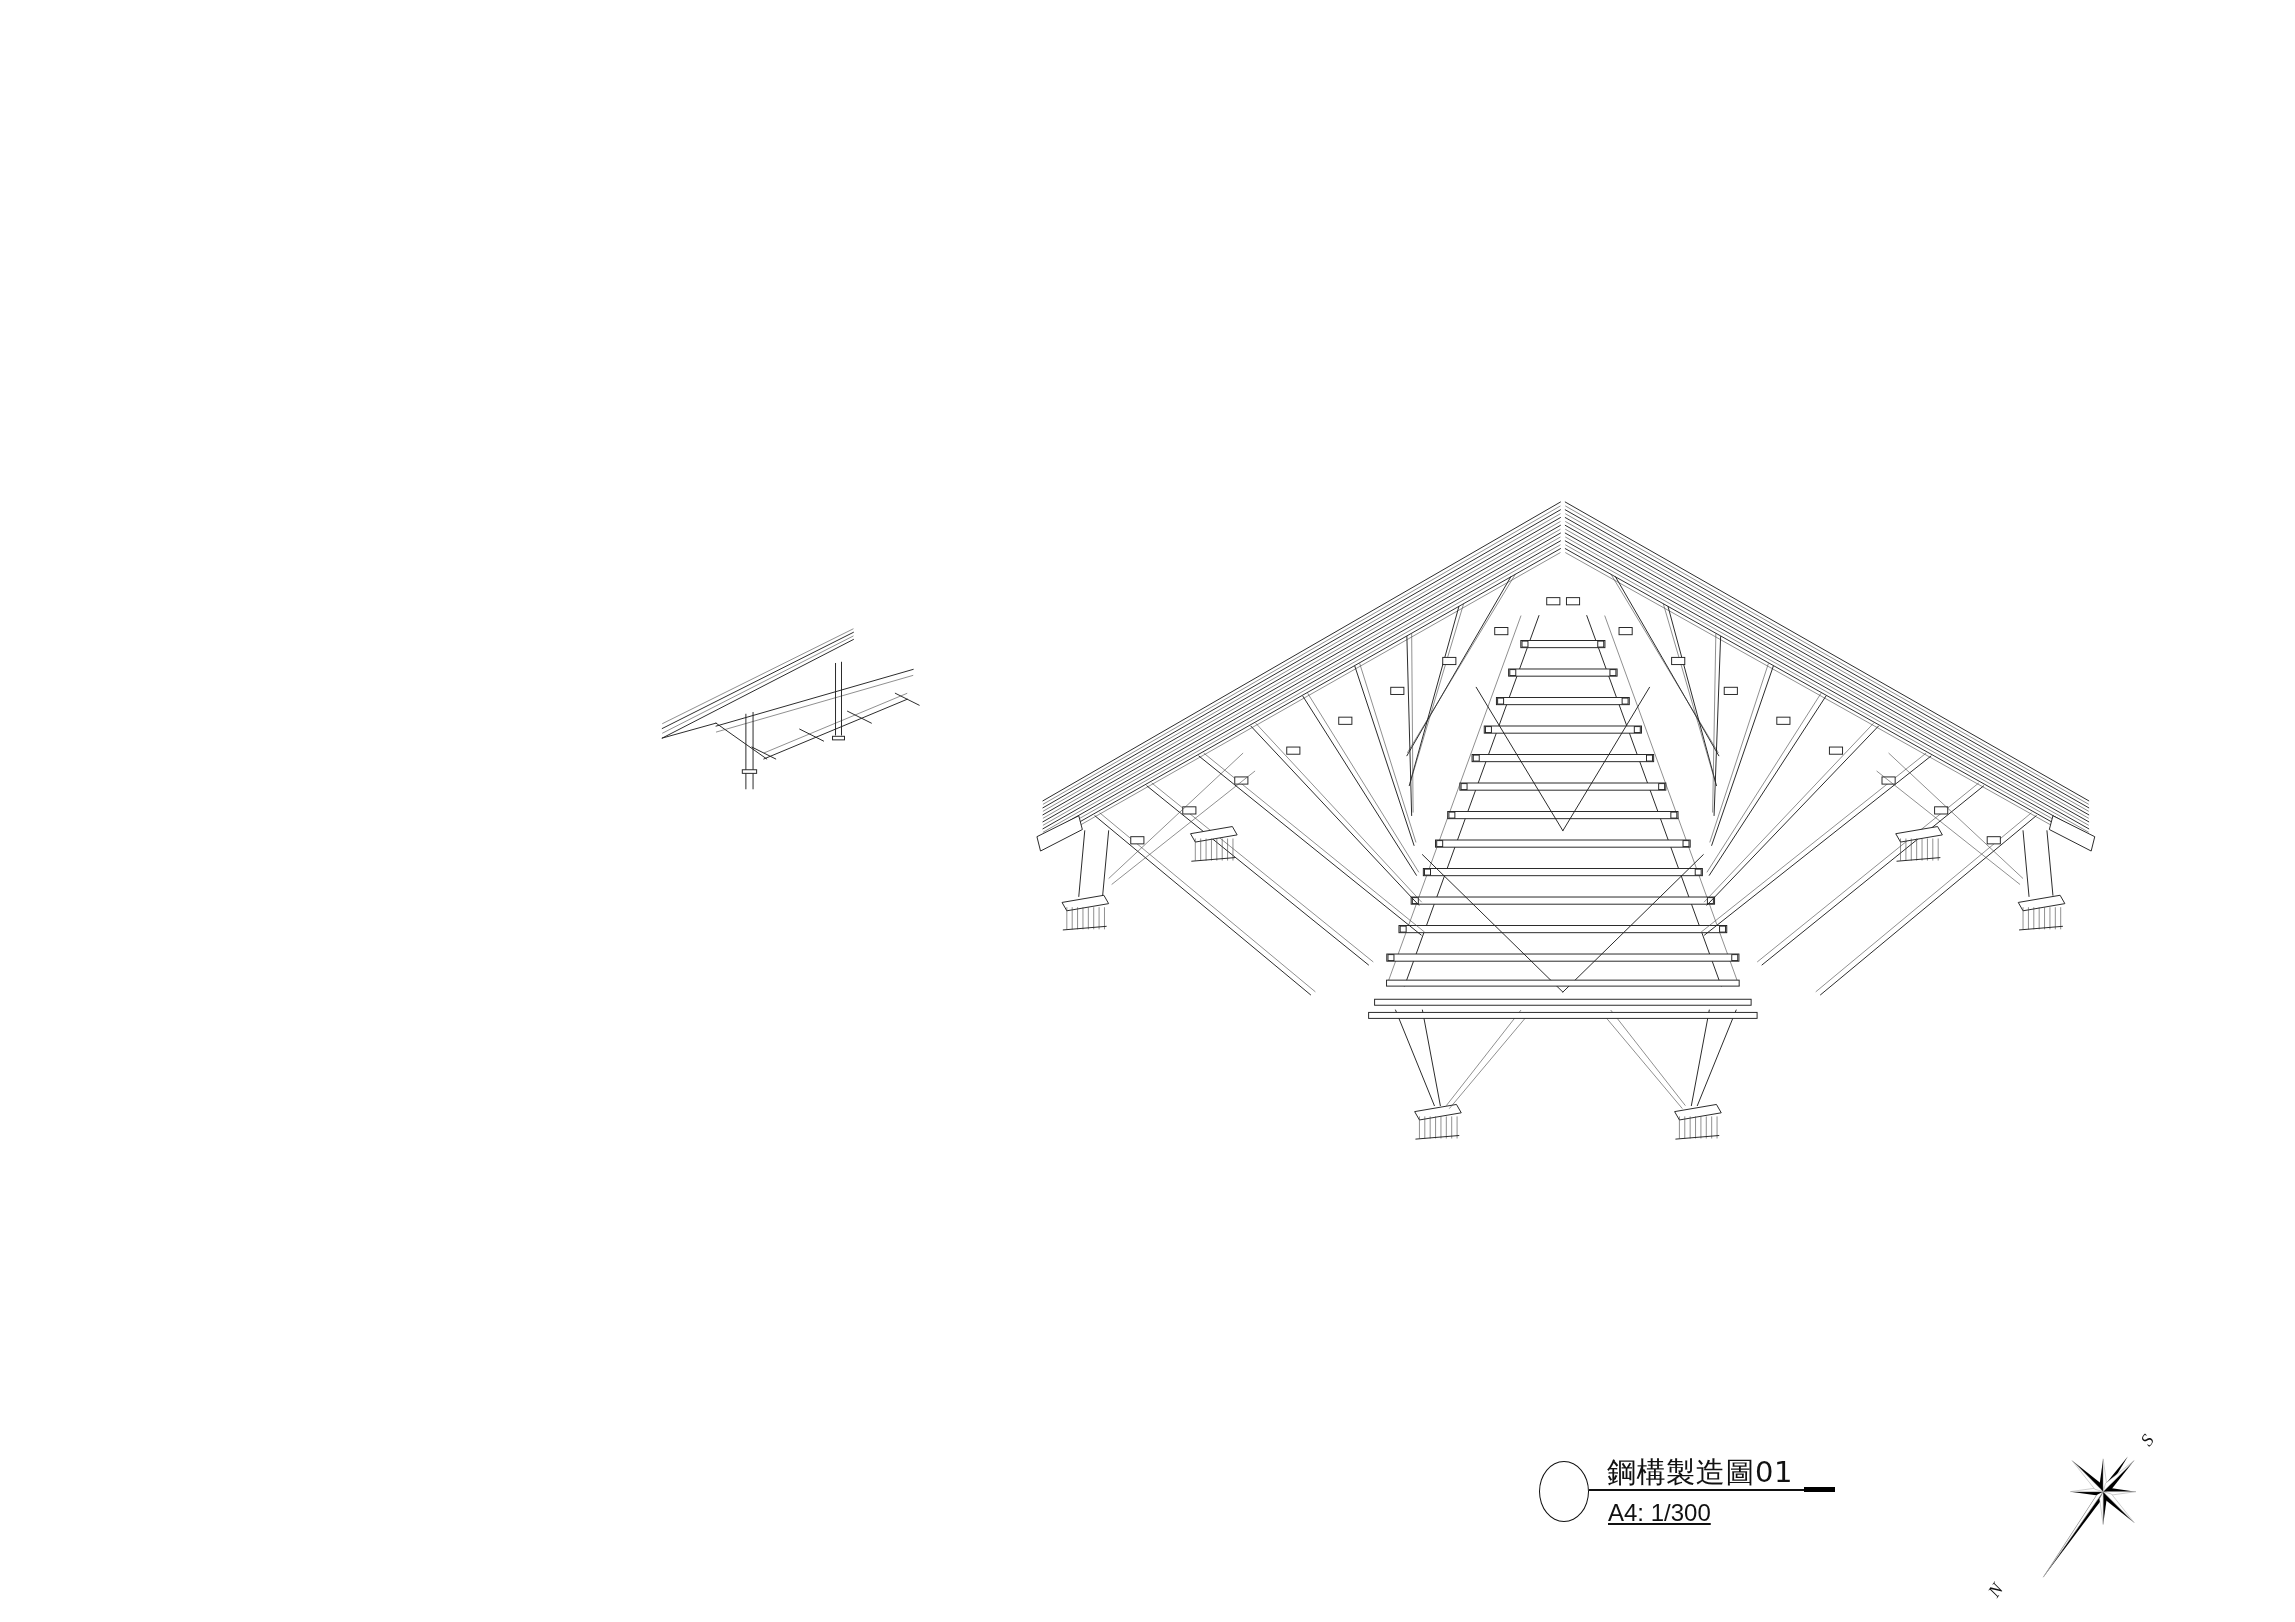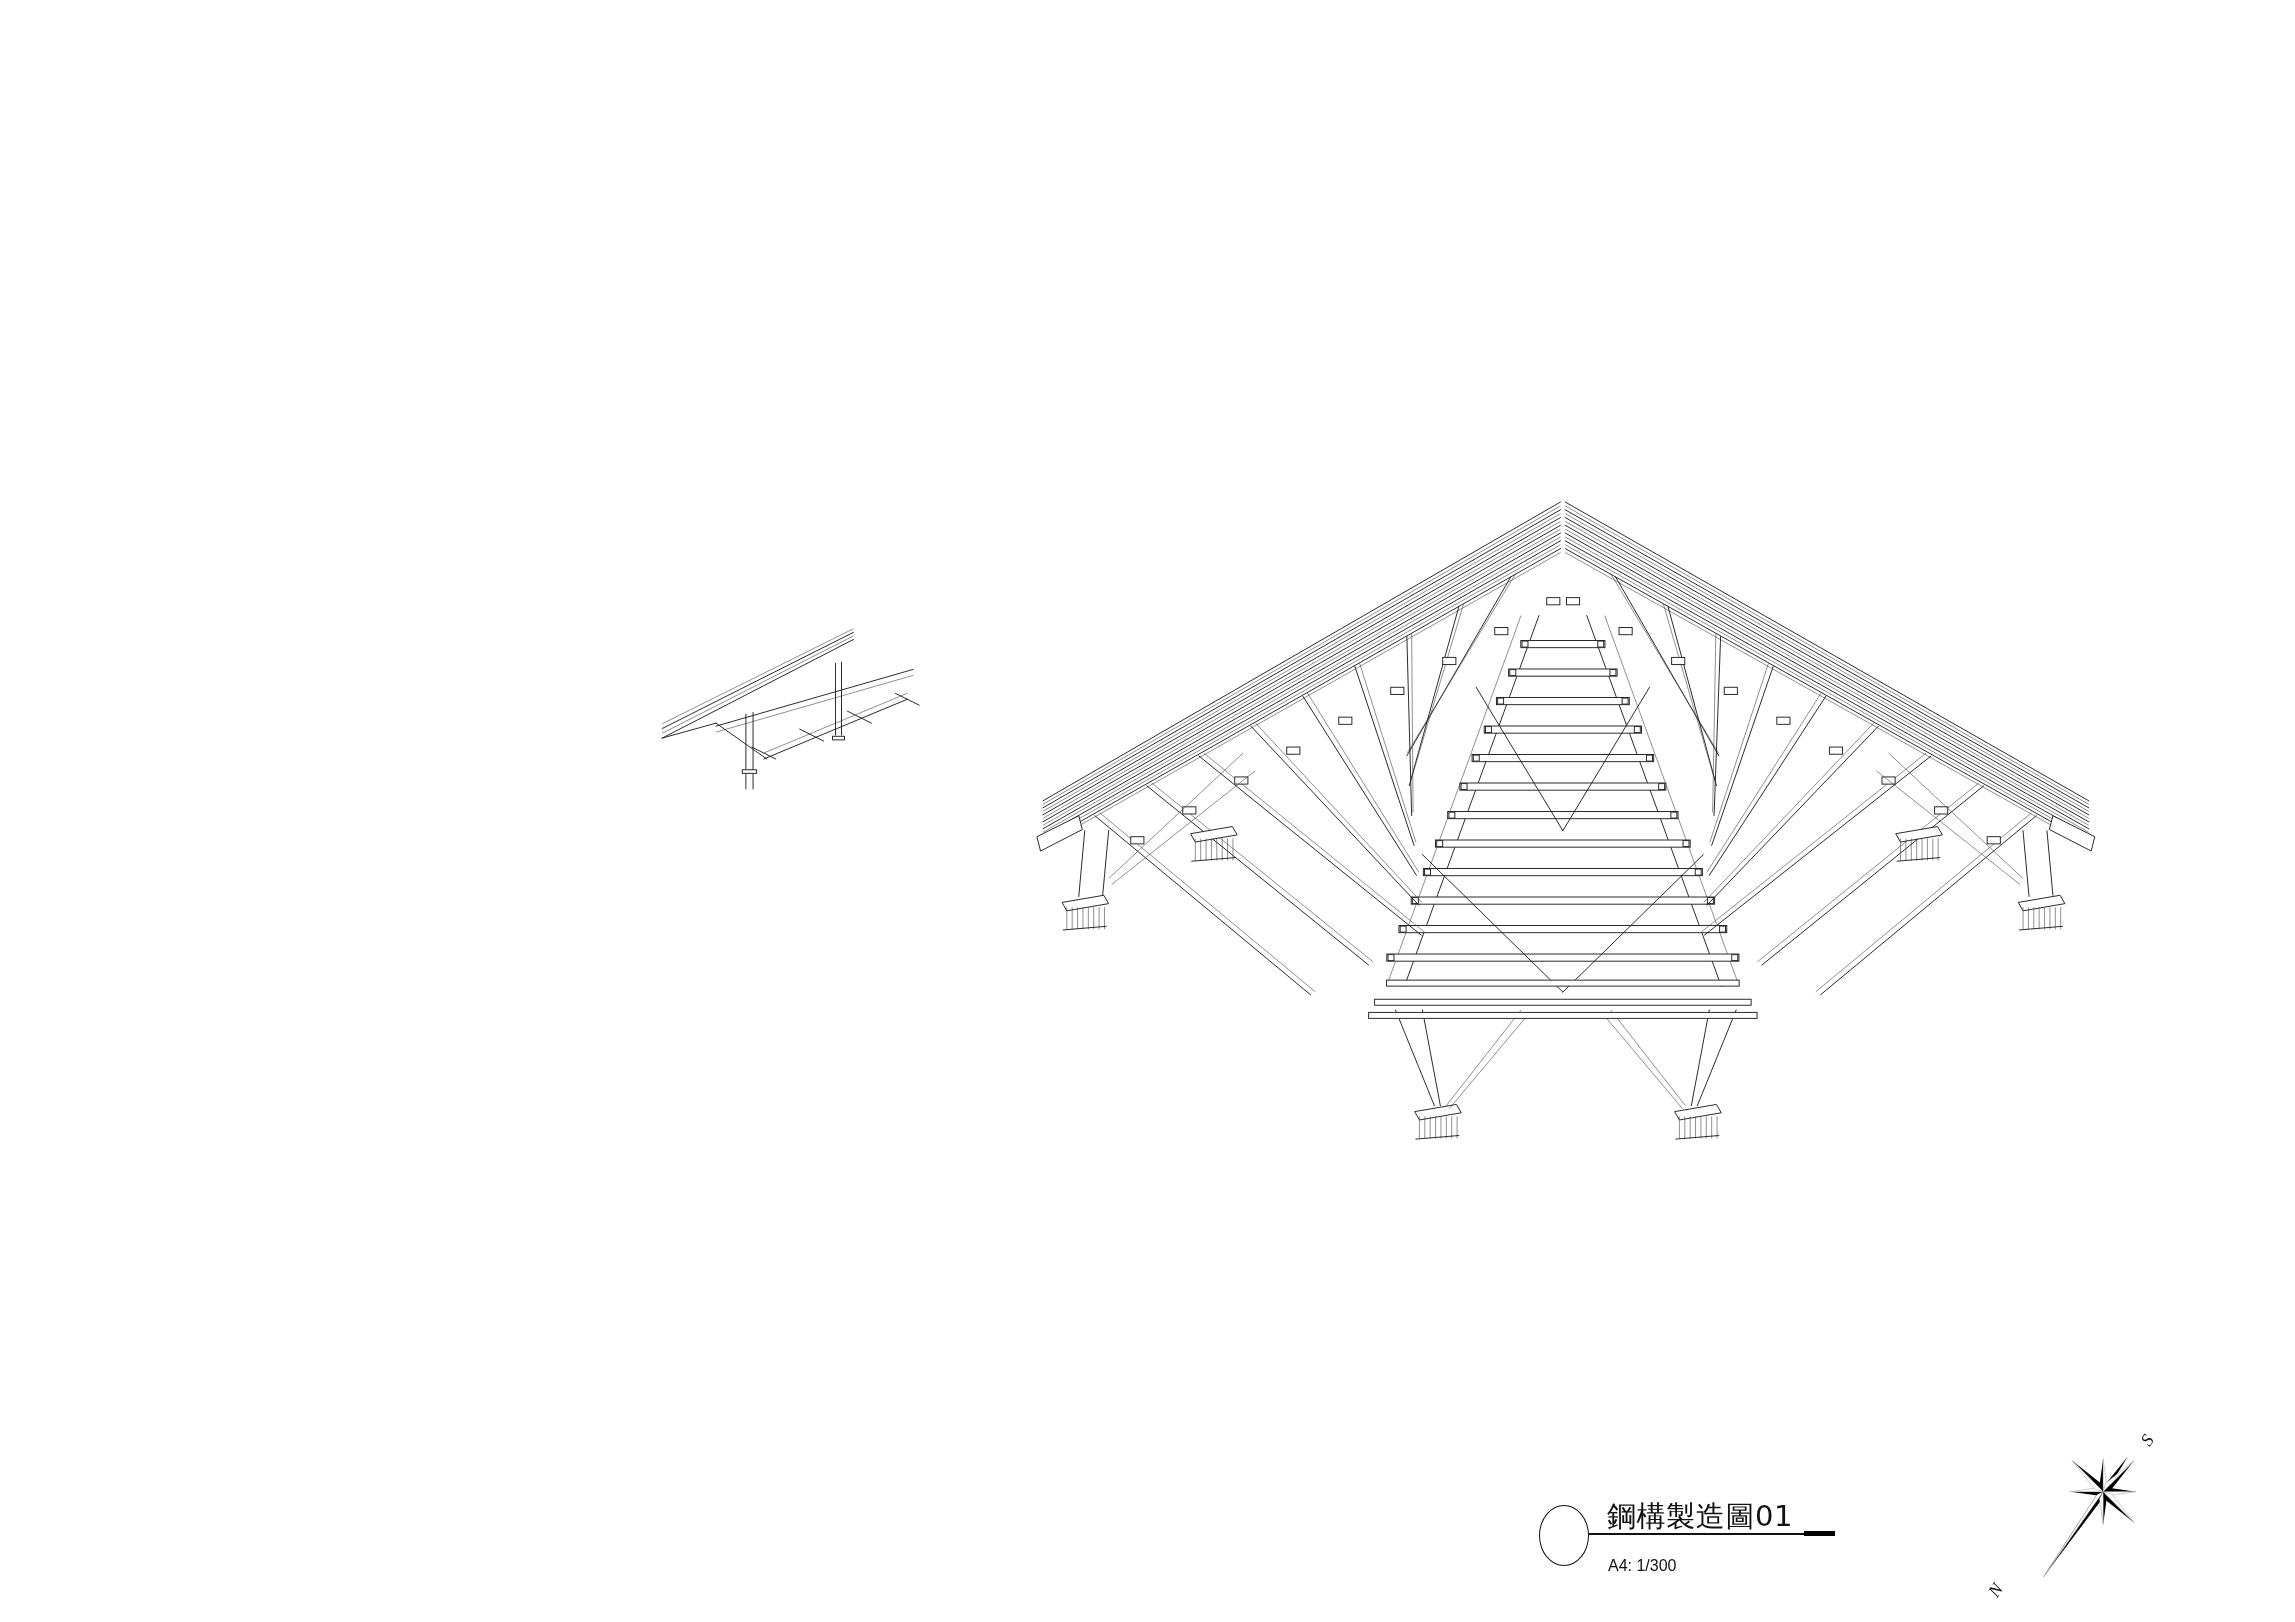--- a/index.html
+++ b/index.html
@@ -3,28 +3,28 @@
 <meta charset="utf-8">
 <style>
   html, body { margin: 0; padding: 0; background: #ffffff; }
   body { width: 2295px; height: 1622px; position: relative; overflow: hidden;
          font-family: "Liberation Sans", "DejaVu Sans", sans-serif; color: #111; }
   #sheet { position: absolute; left: 0; top: 0; width: 2295px; height: 1622px; }
   #drawing { position: absolute; left: 0; top: 0; }
   .ln { stroke: #222; fill: none; stroke-width: 1.6; stroke-linecap: round; stroke-linejoin: round; }
   .ln-thin { stroke: #444; fill: none; stroke-width: 1.0; }
   .ln-fill { stroke: #222; fill: #fff; stroke-width: 1.6; }
-  #title-block { position: absolute; left: 1539px; top: 1456px; width: 359px; height: 72px; margin-top: 44px; }
+  #title-block { position: absolute; left: 1539px; top: 1456px; width: 359px; height: 72px; }
   #title-circle { position: absolute; left: 0; top: 4.8px; width: 50px; height: 61px;
                   border: 1.5px solid #111; border-radius: 50%; box-sizing: border-box; }
   #title-line { position: absolute; left: 50px; top: 33px; width: 215px; height: 1.8px; background: #111; }
   #title-bar { position: absolute; left: 265px; top: 31px; width: 31px; height: 5.4px; background: #000; }
   #title-text { position: absolute; left: 68px; top: 0px; font-size: 29px; line-height: 32px;
                 letter-spacing: 0.6px; white-space: nowrap; font-family: "DejaVu Sans", sans-serif; }
-  #scale-text { position: absolute; left: 69px; top: 55px; font-size: 16px; line-height: 21.5px; white-space: nowrap; }
+  #scale-text { position: absolute; left: 69px; top: 46px; font-size: 24px; line-height: 21.5px; white-space: nowrap; text-decoration: underline; }
   #compass { position: absolute; left: 1973px; top: 1423px; width: 203px; height: 191px; }
   .compass-label { position: absolute; font-family: "Liberation Serif", "DejaVu Serif", serif;
                    font-size: 18px; font-style: italic; }
 </style>
 </head>
 <body>
 
 <div id="sheet">
 
   <svg id="drawing" width="2295" height="1622" viewBox="0 0 3840 2714" xmlns="http://www.w3.org/2000/svg">

